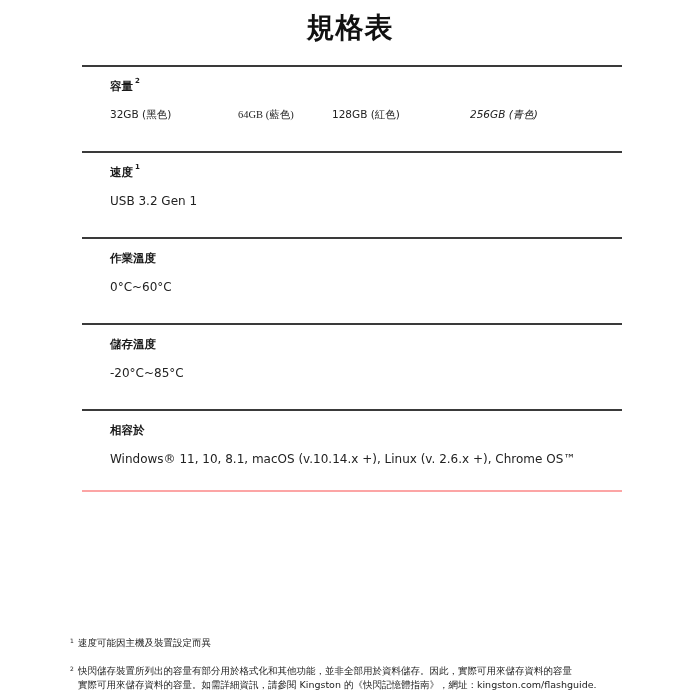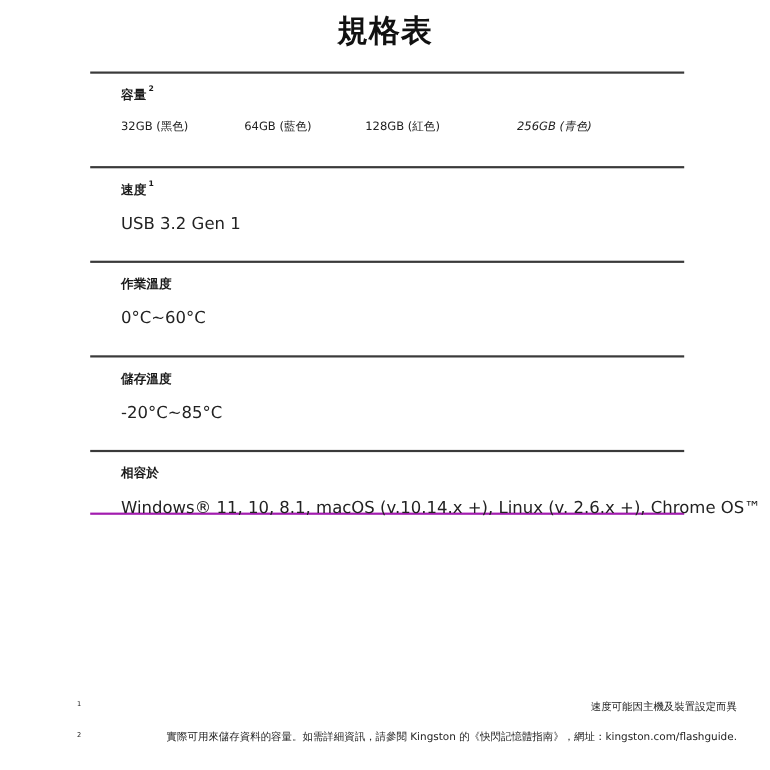--- a/index.html
+++ b/index.html
@@ -33,61 +33,60 @@
       left: 82px;
       width: 540px;
     }
     .spec-row {
       position: relative;
       height: 86px;
       border-top: 2px solid #3a3a3a;
       box-sizing: border-box;
     }
     .spec-row.last {
-      border-bottom: 2px solid #a21caf;
-      height: 59px;
+      border-bottom: 2px solid #fca5a5;
+      height: 83px;
     }
     .spec-label {
       position: absolute;
       top: 12px;
       left: 28px;
       font-size: 11.5px;
       font-weight: bold;
       color: #1a1a1a;
     }
     .spec-label sup {
       font-size: 7px;
       vertical-align: top;
       position: relative;
       top: -2px;
       margin-left: 2px;
     }
     .spec-value {
       position: absolute;
       top: 41px;
       left: 28px;
-      font-size: 15px;
+      font-size: 12px;
       color: #222;
       white-space: nowrap;
     }
     .capacity-item {
       position: absolute;
       top: 41px;
       font-size: 10.5px;
       color: #222;
       white-space: nowrap;
     }
     .footnotes {
       position: absolute;
       top: 636px;
       left: 70px;
       width: 600px;
       font-size: 9.5px;
       color: #222;
-      text-align: right;
     }
     .footnote {
       position: relative;
       padding-left: 8px;
       line-height: 14px;
     }
     .footnote .fn-mark {
       position: absolute;
       left: 0;
       top: -2px;
@@ -100,21 +99,21 @@
 </head>
 <body>
 
 <div class="title">規格表</div>
 
 <div class="spec-table">
 
   <div class="spec-row">
     <div class="spec-label"><span>容量</span><sup>2</sup></div>
     <div class="capacity-item" style="left:28px;">32GB (黑色)</div>
-    <div class="capacity-item" style="left:140px;">64GB (藍色)</div>
+    <div class="capacity-item" style="left:156px;font-family:Liberation Serif, serif;">64GB (藍色)</div>
     <div class="capacity-item" style="left:250px;">128GB (紅色)</div>
     <div class="capacity-item" style="left:388px;font-style:italic;">256GB (青色)</div>
   </div>
 
   <div class="spec-row">
     <div class="spec-label"><span>速度</span><sup>1</sup></div>
     <div class="spec-value">USB 3.2 Gen 1</div>
   </div>
 
 
@@ -137,15 +136,16 @@
 
 </div>
 
 <div class="footnotes">
   <div class="footnote">
     <span class="fn-mark">1</span>
     <span>速度可能因主機及裝置設定而異</span>
   </div>
   <div class="footnote">
     <span class="fn-mark">2</span>
+    <div>快閃儲存裝置所列出的容量有部分用於格式化和其他功能，並非全部用於資料儲存。因此，實際可用來儲存資料的容量</div>
     <div>實際可用來儲存資料的容量。如需詳細資訊，請參閱 Kingston 的《快閃記憶體指南》，網址：kingston.com/flashguide.</div>
   </div>
 </div>
 
 </body></html>

